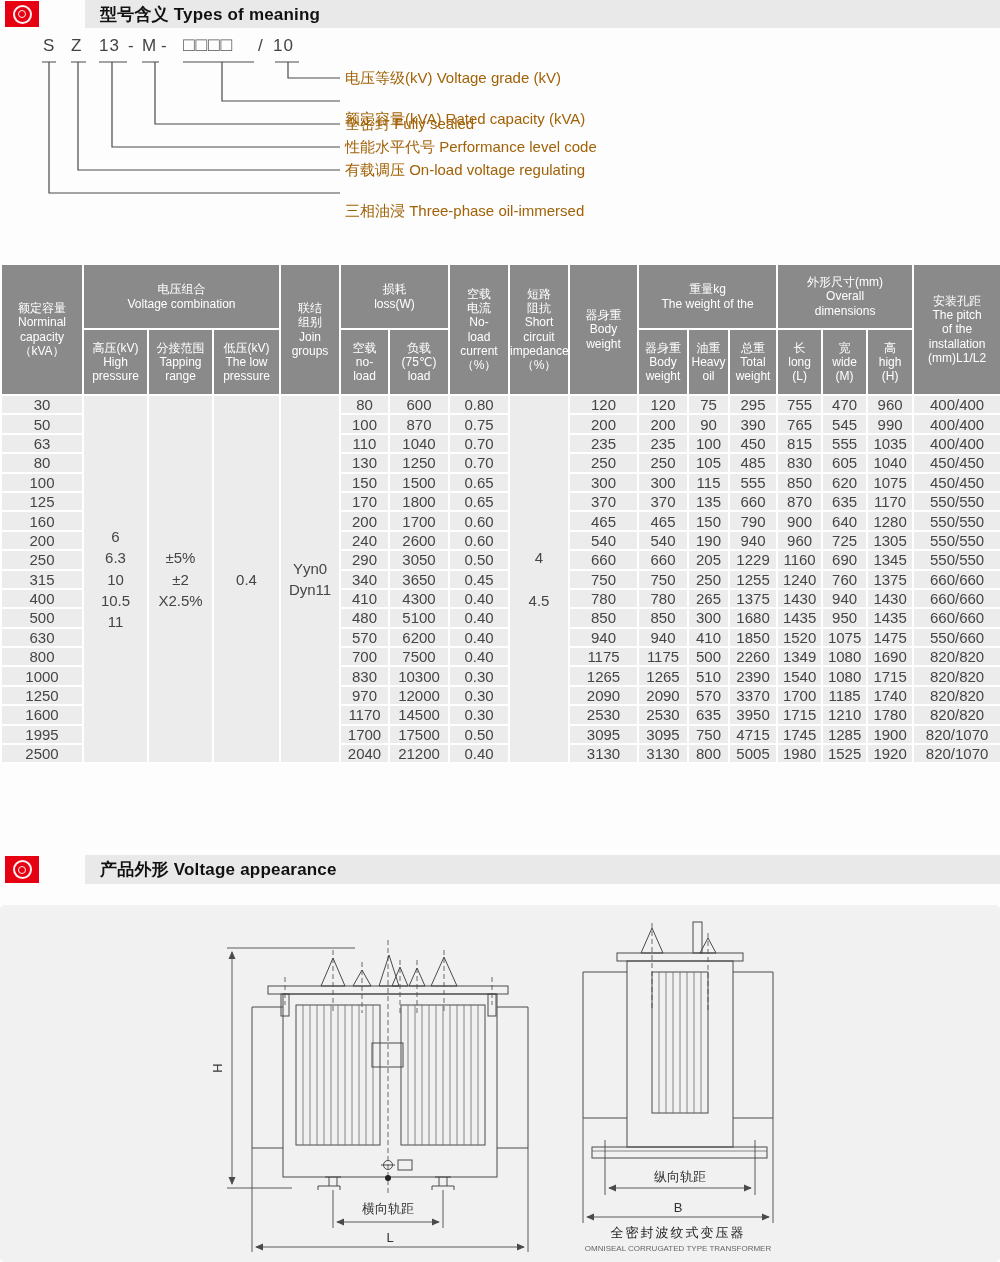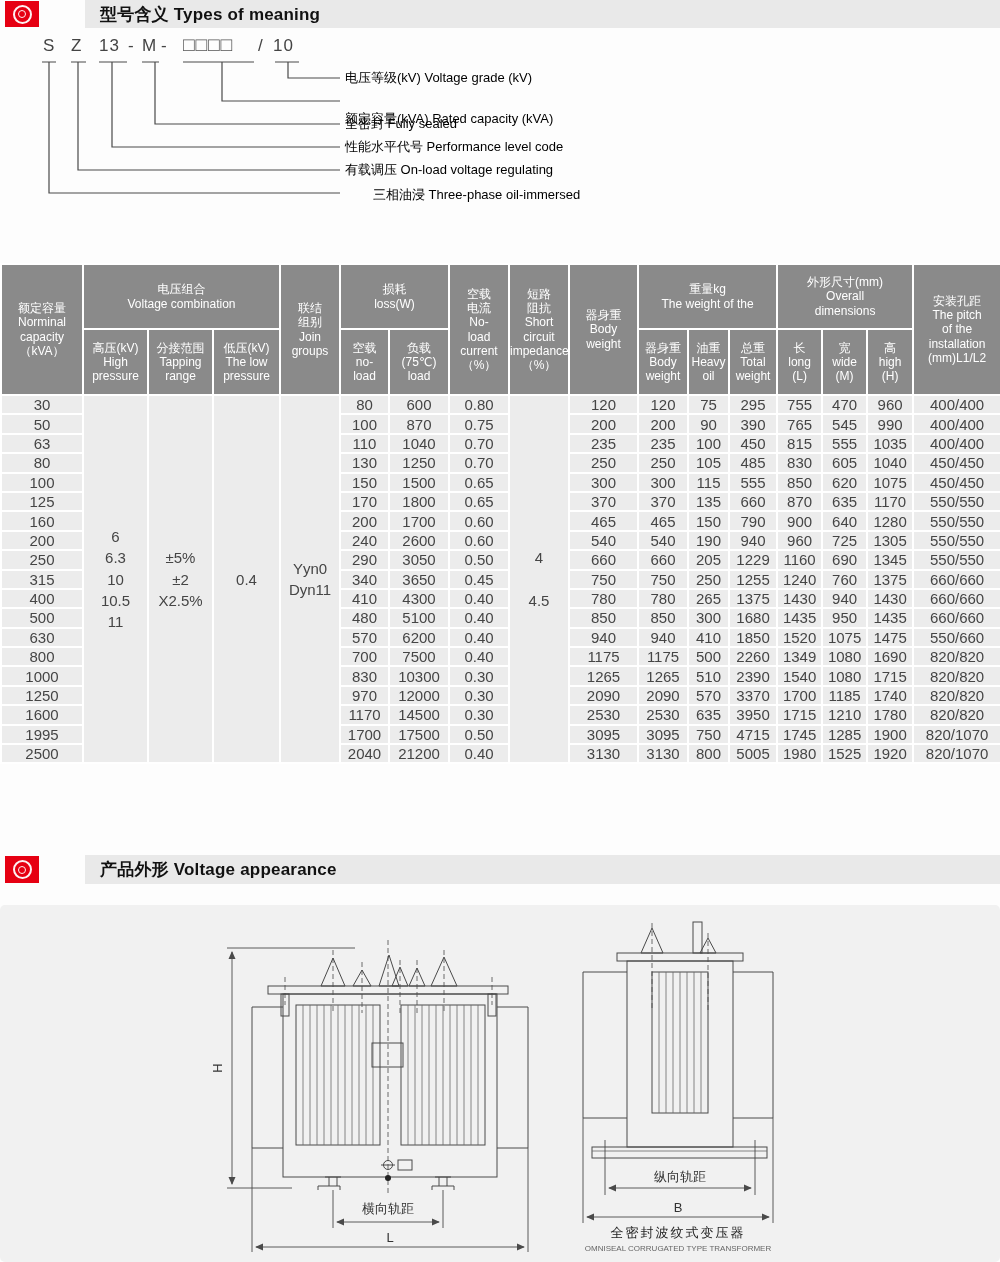--- a/index.html
+++ b/index.html
@@ -12,21 +12,21 @@
   .ring-outer{width:15px;height:15px;border:2px solid #fff;border-radius:50%;display:flex;align-items:center;justify-content:center;opacity:.95;}
   .ring-inner{width:6px;height:6px;border:1.5px solid #fff;border-radius:50%;}
   .sec-strip{position:absolute;background:#e9e9e9;display:flex;align-items:center;margin-left:40px;}
   .sec-title{font-weight:bold;font-size:17px;color:#111;padding-left:15px;letter-spacing:.2px;white-space:nowrap;}
 
   
   #diagram{position:absolute;top:30px;left:0;width:1000px;height:190px;}
   #diagram svg{position:absolute;top:0;left:0;}
   .code-part{position:absolute;top:6px;font-size:17px;color:#444;letter-spacing:1px;white-space:nowrap;}
   .code-boxes{font-size:19px;top:4px;letter-spacing:1px;color:#555;}
-  .diag-label{position:absolute;left:345px;font-size:13px;color:#000000;white-space:nowrap;line-height:18px;}
+  .diag-label{position:absolute;left:345px;font-size:15px;color:#a16207;white-space:nowrap;line-height:18px;}
 
   
   #perf-table{position:absolute;top:263px;left:0;width:1000px;border-collapse:collapse;table-layout:fixed;}
   #perf-table th,#perf-table td{border:2px solid #fff;padding:0;text-align:center;vertical-align:middle;}
   #perf-table th{background:#8a8a8a;color:#fff;font-weight:normal;font-size:12px;line-height:1.18;white-space:pre-line;}
   #perf-table thead tr:nth-child(1) th{height:63px;}
   #perf-table thead tr:nth-child(2) th{height:64px;}
   #perf-table td{background:#ececec;color:#454545;font-size:15px;line-height:1;height:17.4px;white-space:pre-line;}
   #perf-table td.merged{font-size:15px;line-height:21.4px;}
 
@@ -77,21 +77,21 @@
     <span class="code-part" style="left:161px;">-</span>
     <span class="code-part code-boxes" style="left:183px;">□□□□</span>
     <span class="code-part" style="left:258px;">/</span>
     <span class="code-part" style="left:273px;">10</span>
 
     <div class="diag-label" style="top:39px;">电压等级(kV) Voltage grade (kV)</div>
     <div class="diag-label" style="top:80px;">额定容量(kVA) Rated capacity (kVA)</div>
     <div class="diag-label" style="top:85px;">全密封 Fully sealed</div>
     <div class="diag-label" style="top:108px;">性能水平代号 Performance level code</div>
     <div class="diag-label" style="top:131px;">有载调压 On-load voltage regulating</div>
-    <div class="diag-label" style="top:156px;margin-left:28px;">三相油浸 Three-phase oil-immersed</div>
+    <div class="diag-label" style="top:172px;">三相油浸 Three-phase oil-immersed</div>
   </div>
 
 
   <table id="perf-table">
     <colgroup>
       <col style="width:82px">
         <col style="width:65px">
         <col style="width:65px">
         <col style="width:67px">
       <col style="width:60px">

